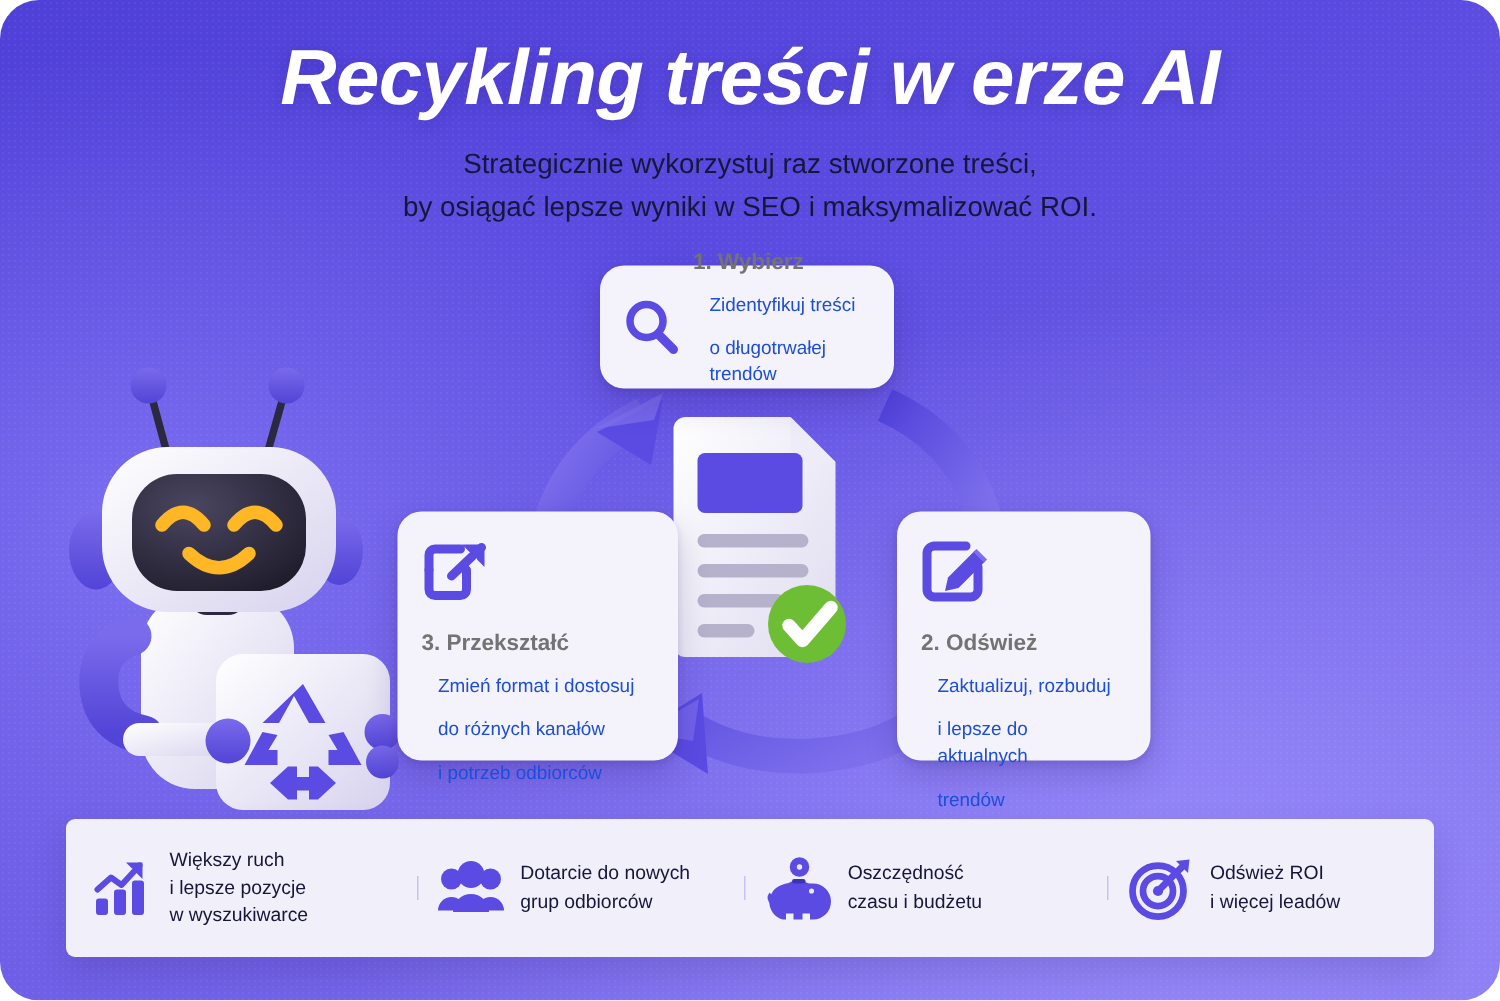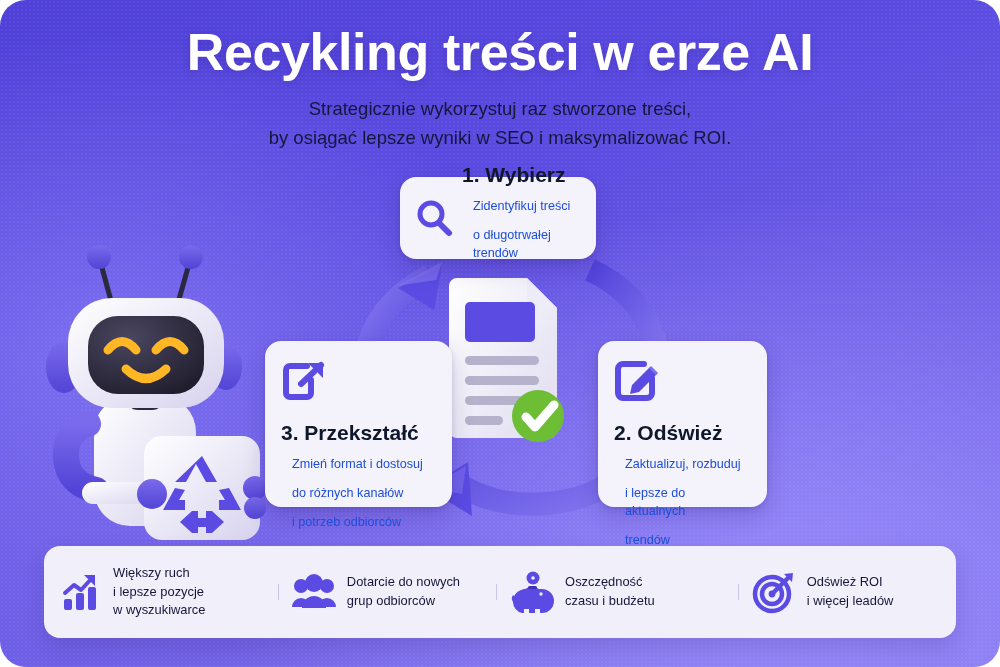--- a/index.html
+++ b/index.html
@@ -21,20 +21,21 @@
     background-image:radial-gradient(rgba(255,255,255,.10) 1px, transparent 1px);
     background-size:4px 4px;opacity:.5;
   }
 
   
   .header{position:absolute;top:24px;left:0;right:0;text-align:center;z-index:5;}
   .title{
     font-size:52px;font-weight:bold;color:#ffffff;letter-spacing:-.4px;
     line-height:1.1;margin:0 0 14px 0;
     text-shadow:0 3px 10px rgba(40,20,120,.22);
+    font-style:italic;
   }
   .sub-line{
     font-size:18.5px;color:#16163a;line-height:1.55;margin:0;font-weight:normal;
   }
 
   
   .robot{position:absolute;left:26px;top:236px;width:250px;height:300px;z-index:4;}
 
   
   .cycle{position:absolute;left:300px;top:190px;width:420px;height:330px;z-index:2;}
@@ -46,29 +47,29 @@
   .card{
     position:absolute;background:#F4F2FB;border-radius:16px;z-index:6;
     box-shadow:0 10px 22px rgba(45,25,110,.20), 0 2px 5px rgba(45,25,110,.14);
   }
   .card-1{left:400px;top:177px;width:196px;height:82px;padding:0;display:flex;align-items:center;}
   .card-1 .ic{width:56px;display:flex;justify-content:center;align-items:center;margin-left:6px;}
   .card-1 .txt{flex:1;padding-right:10px;}
   .card-2{left:598px;top:341px;width:140px;height:152px;padding:14px 13px 0 16px;}
   .card-3{left:265px;top:341px;width:158px;height:152px;padding:14px 13px 0 16px;}
 
-  .step-title{font-size:21px;font-weight:bold;color:#0f172a;margin:0 0 3px 0;line-height:1.2;}
+  .step-title{font-size:15px;font-weight:bold;color:#737373;margin:0 0 3px 0;line-height:1.2;}
   .step-desc{font-size:12.6px;color:#1d4ed8;line-height:1.42;margin:11px;}
   .card-2 .step-title,.card-3 .step-title{margin-top:13px;}
   .card-2 .ic,.card-3 .ic{height:52px;display:flex;align-items:center;}
 
   
   .benefits{
     position:absolute;left:44px;top:546px;width:912px;height:92px;
-    background:#F1EFFA;border-radius:16px;display:flex;align-items:center;z-index:6;
+    background:#F1EFFA;border-radius:6px;display:flex;align-items:center;z-index:6;
     box-shadow:0 10px 22px rgba(45,25,110,.18);
   }
   .benefit{flex:1;display:flex;align-items:center;gap:11px;padding:0 10px 0 14px;position:relative;}
   .benefit + .benefit::before{
     content:"";position:absolute;left:0;top:14px;bottom:14px;width:1px;background:#C9C2EE;
   }
   .benefit .bico{flex:0 0 auto;width:44px;height:44px;display:flex;align-items:center;justify-content:center;}
   .benefit .blabel{font-size:12.9px;color:#16163a;line-height:1.45;}
   .benefit:nth-child(1){flex:1.08;}
   .benefit:nth-child(3){flex:1.12;}

